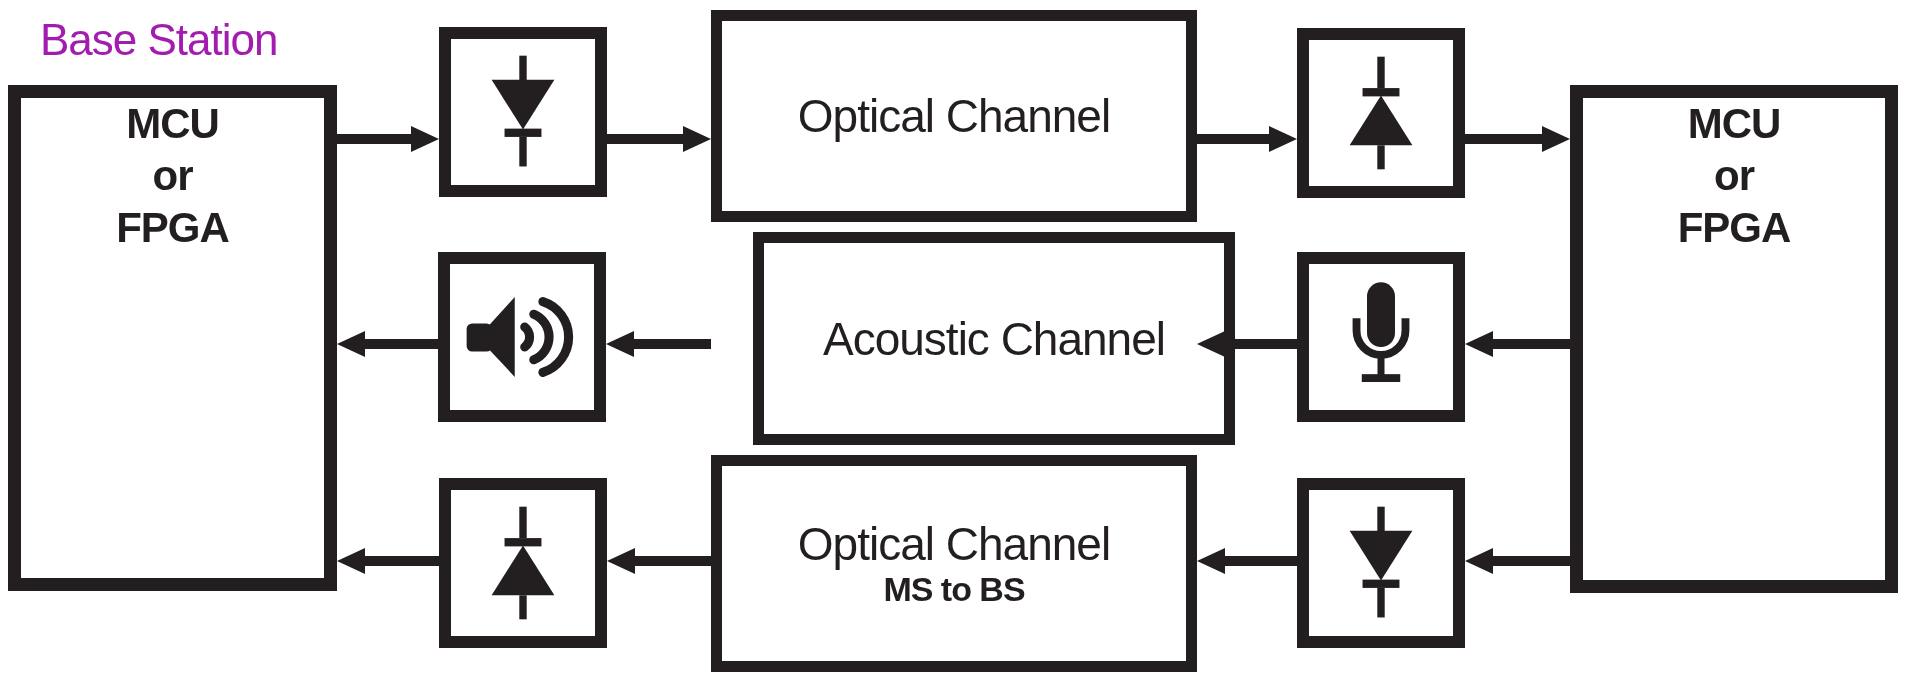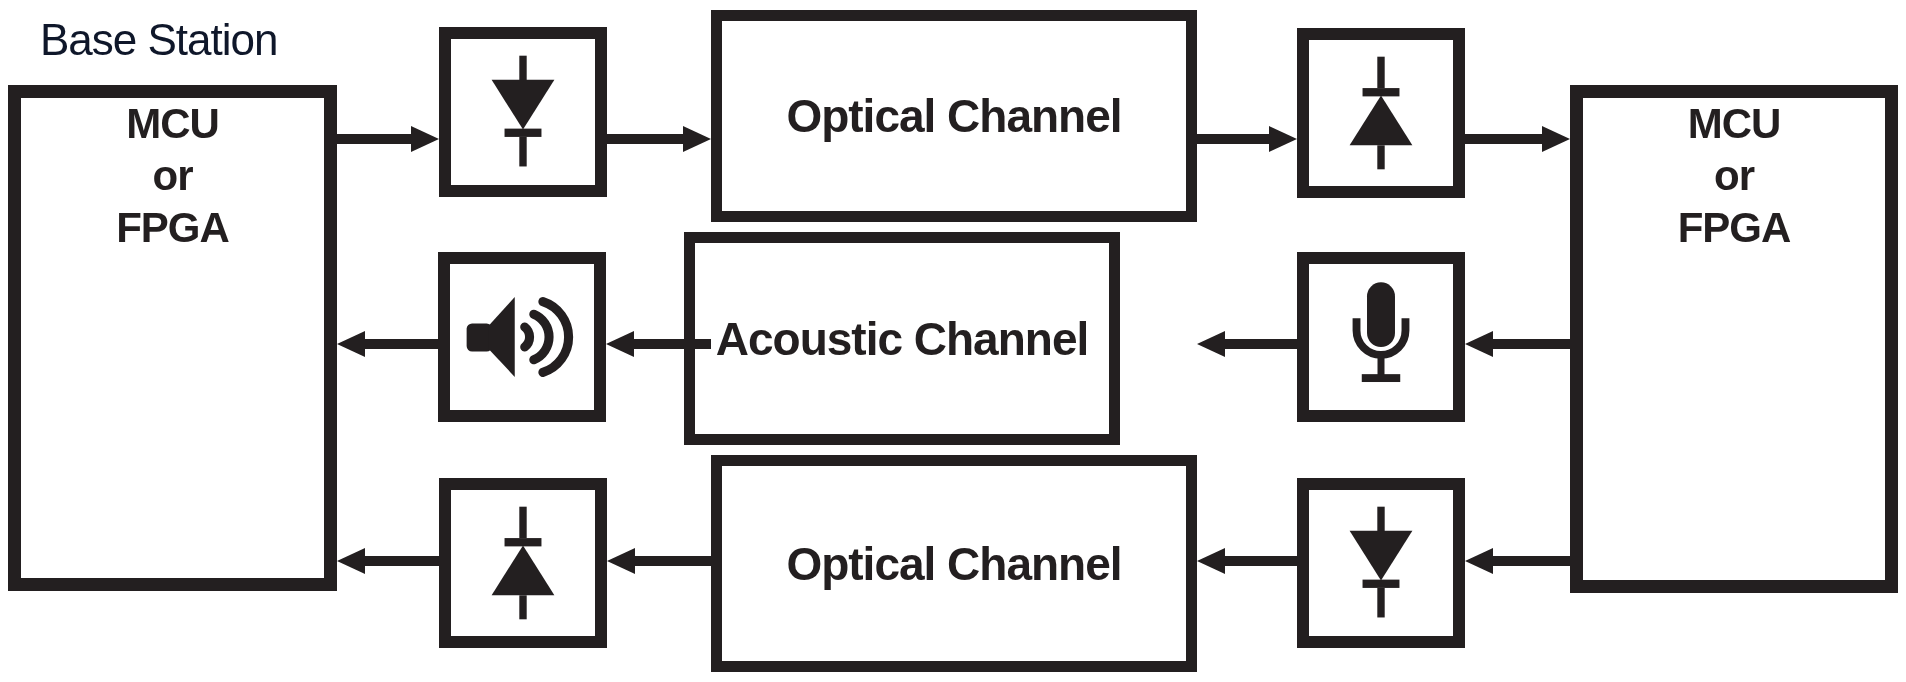--- a/index.html
+++ b/index.html
@@ -11,27 +11,27 @@
     color:#231f20;
     overflow:hidden;
   }
   .box{position:absolute;background:#ffffff;box-sizing:border-box;}
   .station-box{border:13px solid #231f20;display:flex;justify-content:center;}
   .channel-box{border:11px solid #231f20;display:flex;flex-direction:column;align-items:center;justify-content:center;}
   .transducer-box{border:12px solid #231f20;display:flex;align-items:center;justify-content:center;}
   .station-label{
     position:absolute;
     font-size:44px;line-height:48px;letter-spacing:-1px;
-    color:#0f172a;white-space:nowrap;
+    color:#a21caf;white-space:nowrap;
   }
   .unit-text{
     font-weight:bold;font-size:42px;line-height:52px;
     text-align:center;letter-spacing:-1px;
   }
-  .channel-title{font-weight:bold;font-size:46px;line-height:50px;letter-spacing:-1px;text-align:center;}
+  .channel-title{font-weight:normal;font-size:46px;line-height:50px;letter-spacing:-1px;text-align:center;}
   .channel-sub{font-weight:bold;font-size:34px;line-height:40px;letter-spacing:-1px;text-align:center;}
   .channel-sub:empty{display:none;}
   .arrow-line{position:absolute;height:10px;background:#231f20;}
   .arrow-head{position:absolute;width:0;height:0;border-top:13px solid transparent;border-bottom:13px solid transparent;}
   .head-right{border-left:28px solid #231f20;}
   .head-left{border-right:28px solid #231f20;}
   .icon-svg{display:block;}
   .ink{fill:#231f20;}
   .ink-stroke{fill:none;stroke:#231f20;}
 </style>
@@ -54,26 +54,27 @@
     <div class="unit-text">
       <div>MCU</div>
       <div>or</div>
       <div>FPGA</div>
     </div>
   </div>
 
   <div class="box channel-box" style="left:711px;top:10px;width:486px;height:212px;">
     <div class="channel-title">Optical Channel</div>
   </div>
-  <div class="box channel-box" style="left:684px;top:232px;width:436px;height:213px;">
+  <div class="box channel-box" style="left:753px;top:232px;width:482px;height:213px;">
     <div class="channel-title">Acoustic Channel</div>
 
   </div>
   <div class="box channel-box" style="left:711px;top:455px;width:486px;height:217px;">
     <div class="channel-title">Optical Channel</div>
+    <div class="channel-sub">MS to BS</div>
   </div>
 
   <div class="box transducer-box" style="left:439px;top:27px;width:168px;height:170px;">
     <span>
       <svg class="icon-svg" width="84" height="120" viewBox="0 0 90 130">
         <rect class="ink" x="41" y="4" width="8" height="28"></rect>
         <polygon class="ink" points="11,30 79,30 45,84"></polygon>
         <rect class="ink" x="25" y="83" width="40" height="9"></rect>
         <rect class="ink" x="41" y="92" width="8" height="32"></rect>
       </svg>

